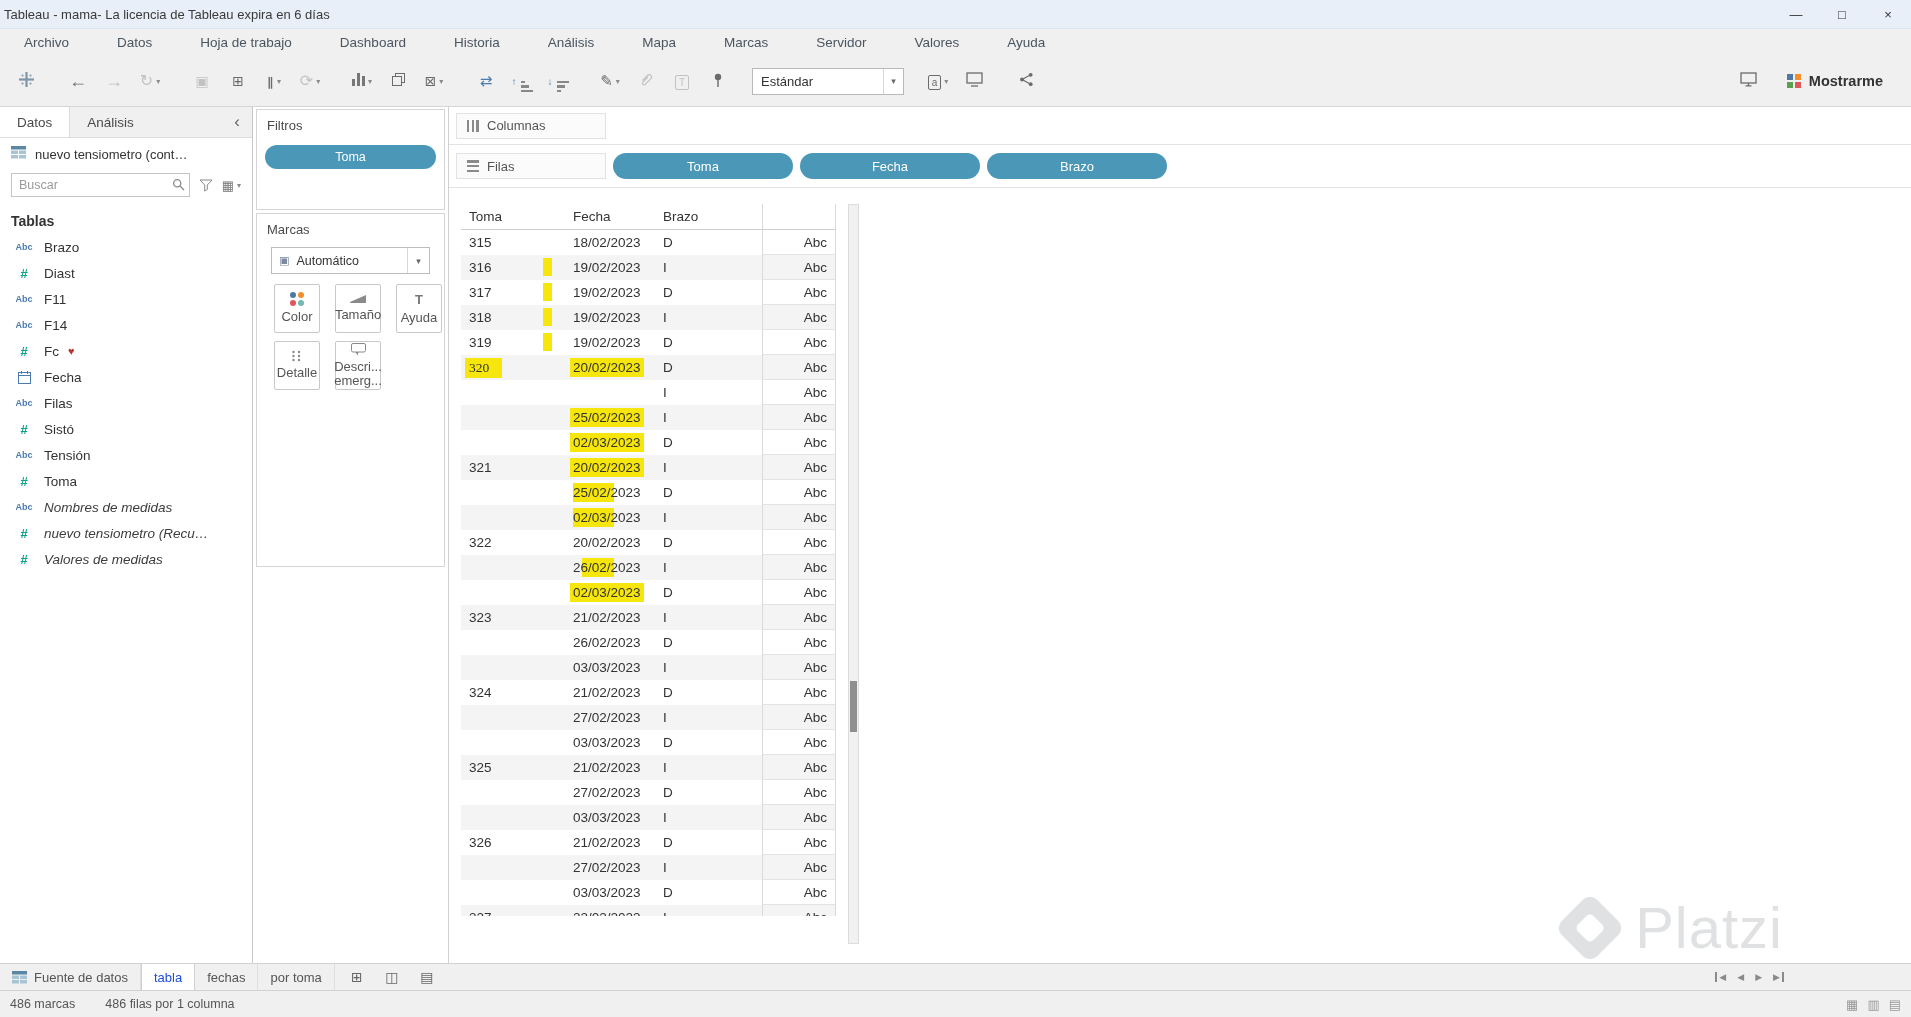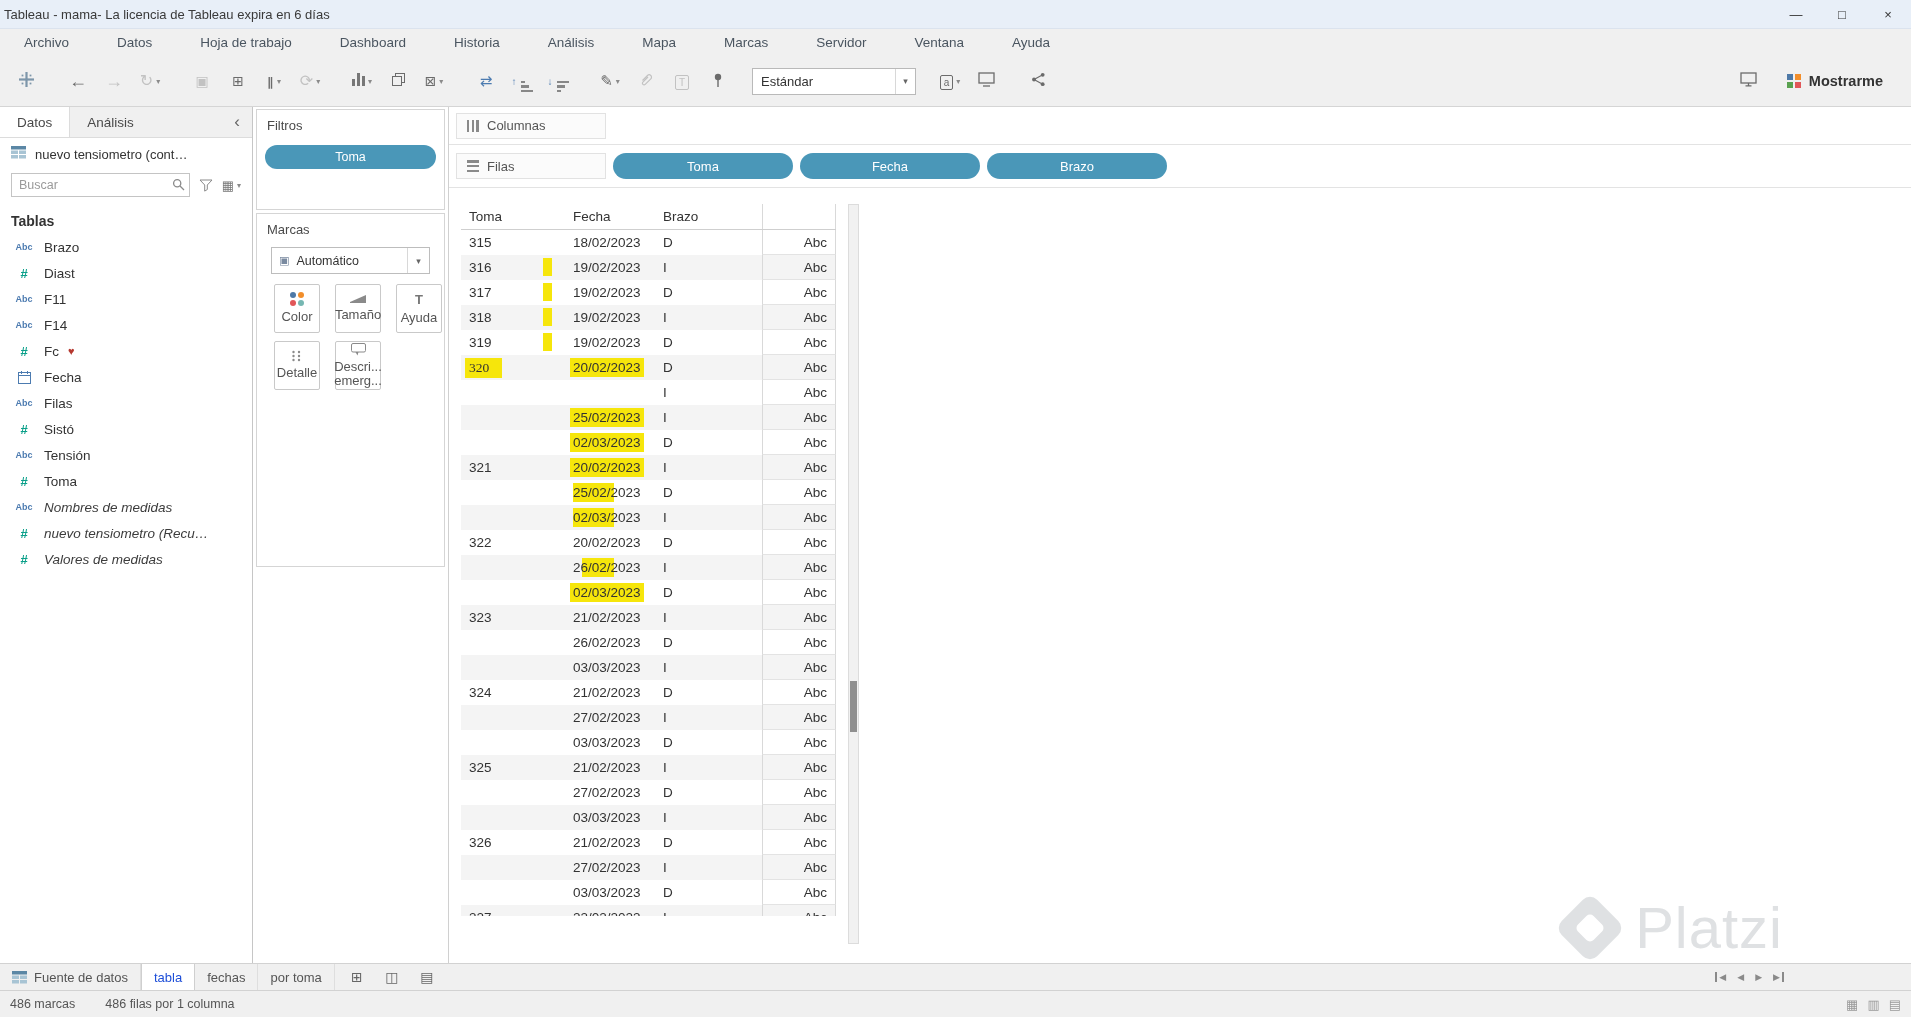--- a/index.html
+++ b/index.html
@@ -28,21 +28,21 @@
 .mini-bars{display:inline-flex;align-items:flex-end;gap:2px;height:13px;}
 .mini-bars i{width:3px;background:#777;display:inline-block;}
 .mini-bars i:nth-child(1){height:7px;}.mini-bars i:nth-child(2){height:13px;}.mini-bars i:nth-child(3){height:10px;}
 .sortico{display:inline-flex;flex-direction:column;gap:2px;position:relative;padding-left:9px;}
 .sortico i{height:2.2px;background:#888;display:block;}
 .sortico.asc i:nth-child(1){width:4px;}.sortico.asc i:nth-child(2){width:8px;}.sortico.asc i:nth-child(3){width:12px;}
 .sortico.desc i:nth-child(1){width:12px;}.sortico.desc i:nth-child(2){width:8px;}.sortico.desc i:nth-child(3){width:4px;}
 .sortico.asc::before{content:"↑";position:absolute;left:0;top:-4px;font-size:10px;color:#4c7bb0;}
 .sortico.desc::before{content:"↓";position:absolute;left:0;top:-4px;font-size:10px;color:#4c7bb0;}
 .boxT{border:1px solid currentColor;font-size:10px;line-height:1;padding:1px 3px;border-radius:2px;}
-.combobox{width:164px;height:27px;background:#fff;border:1px solid #b9b9b9;display:flex;align-items:center;font-size:13px;color:#333;margin:0 16px;}
+.combobox{width:152px;height:27px;background:#fff;border:1px solid #b9b9b9;display:flex;align-items:center;font-size:13px;color:#333;margin:0 16px;}
 .cb-label{padding-left:8px;}
 .cb-dd{margin-left:auto;width:20px;align-self:stretch;border-left:1px solid #d8d8d8;display:flex;align-items:center;justify-content:center;font-size:9px;color:#666;}
 .showme{display:flex;align-items:center;gap:8px;font-size:14.5px;color:#333;font-weight:bold;}
 .showme-grid{display:grid;grid-template-columns:6px 6px;gap:2px;}
 .showme-grid i{width:6px;height:6px;display:block;}
 
 
 .main-row{flex:1;display:flex;min-height:0;}
 
 
@@ -159,21 +159,21 @@
   <div class="menubar">
       <span class="menu-item">Archivo</span>
       <span class="menu-item">Datos</span>
       <span class="menu-item">Hoja de trabajo</span>
       <span class="menu-item">Dashboard</span>
       <span class="menu-item">Historia</span>
       <span class="menu-item">Análisis</span>
       <span class="menu-item">Mapa</span>
       <span class="menu-item">Marcas</span>
       <span class="menu-item">Servidor</span>
-      <span class="menu-item">Ventana</span>
+      <span class="menu-item">Valores</span>
       <span class="menu-item">Ayuda</span>
     </div>
 
   <div class="toolbar">
     <div class="toolbar-left">
         <div class="tbtn">
           <span class="g"><svg width="17" height="17" viewBox="0 0 17 17" fill="#7d96aa">
               <rect x="7.4" y="1" width="2.2" height="15"></rect>
               <rect x="1" y="7.4" width="15" height="2.2"></rect>
               <rect x="3.6" y="3.6" width="1.8" height="1.8"></rect>

